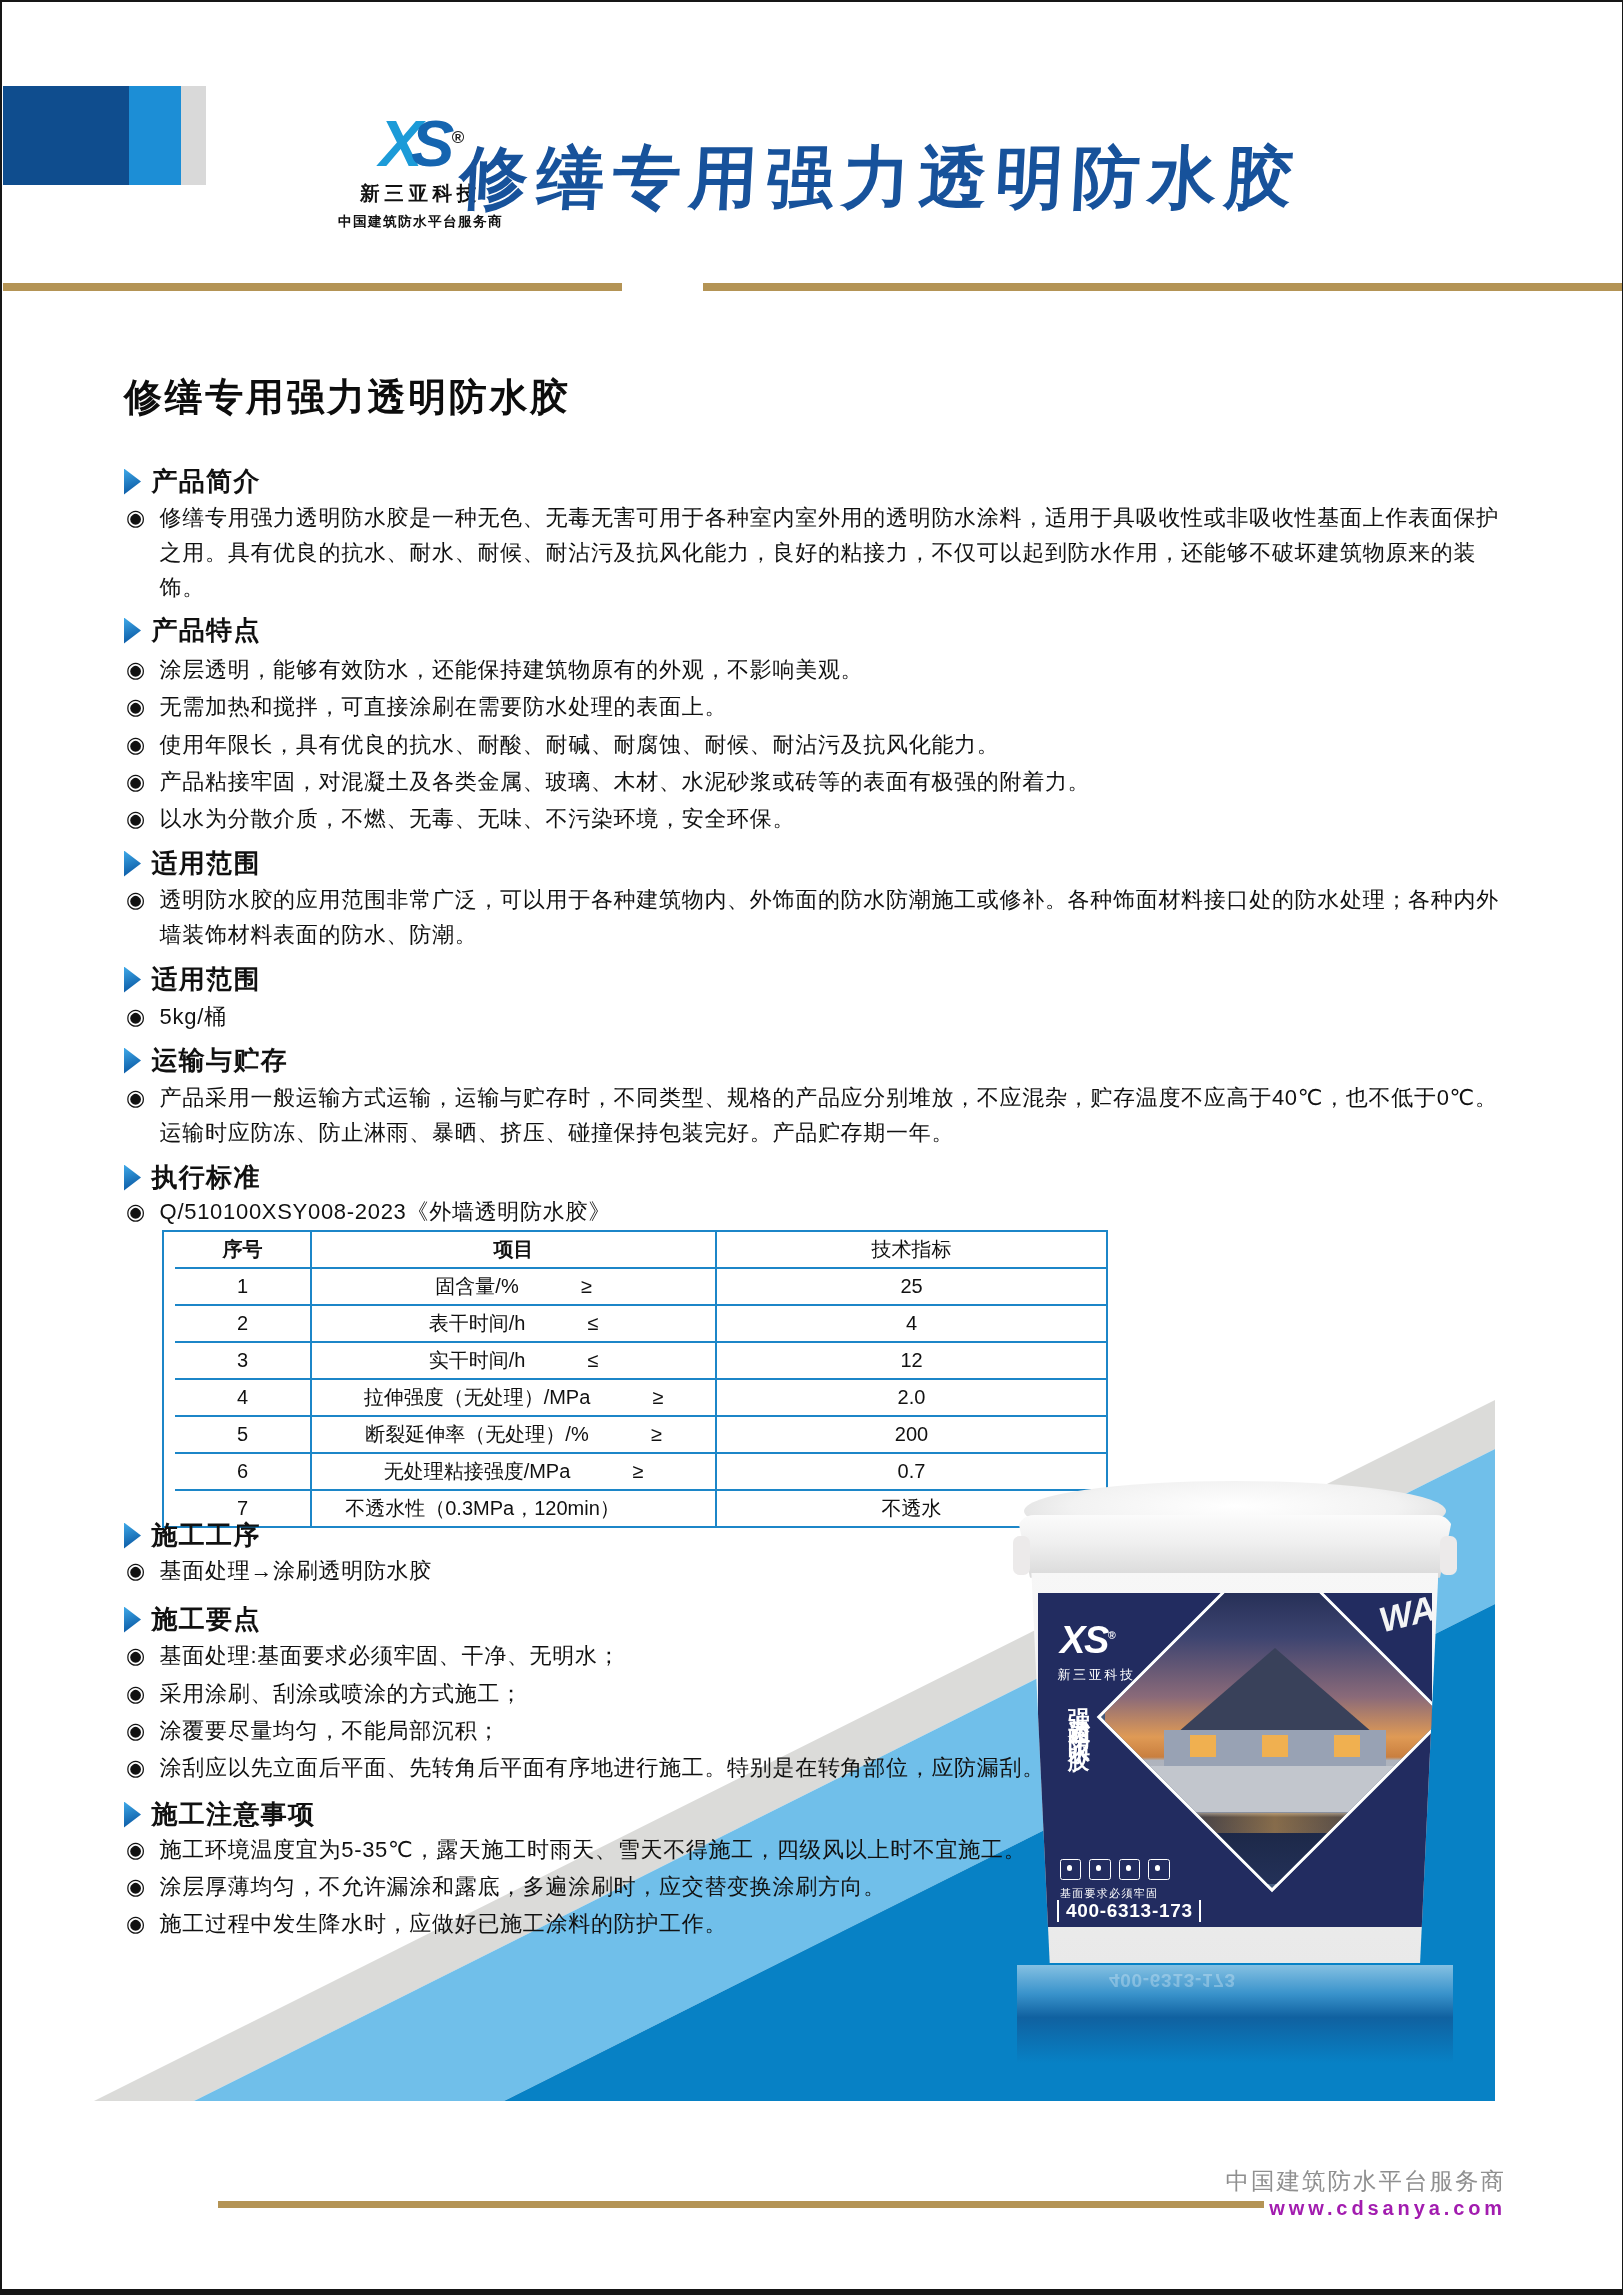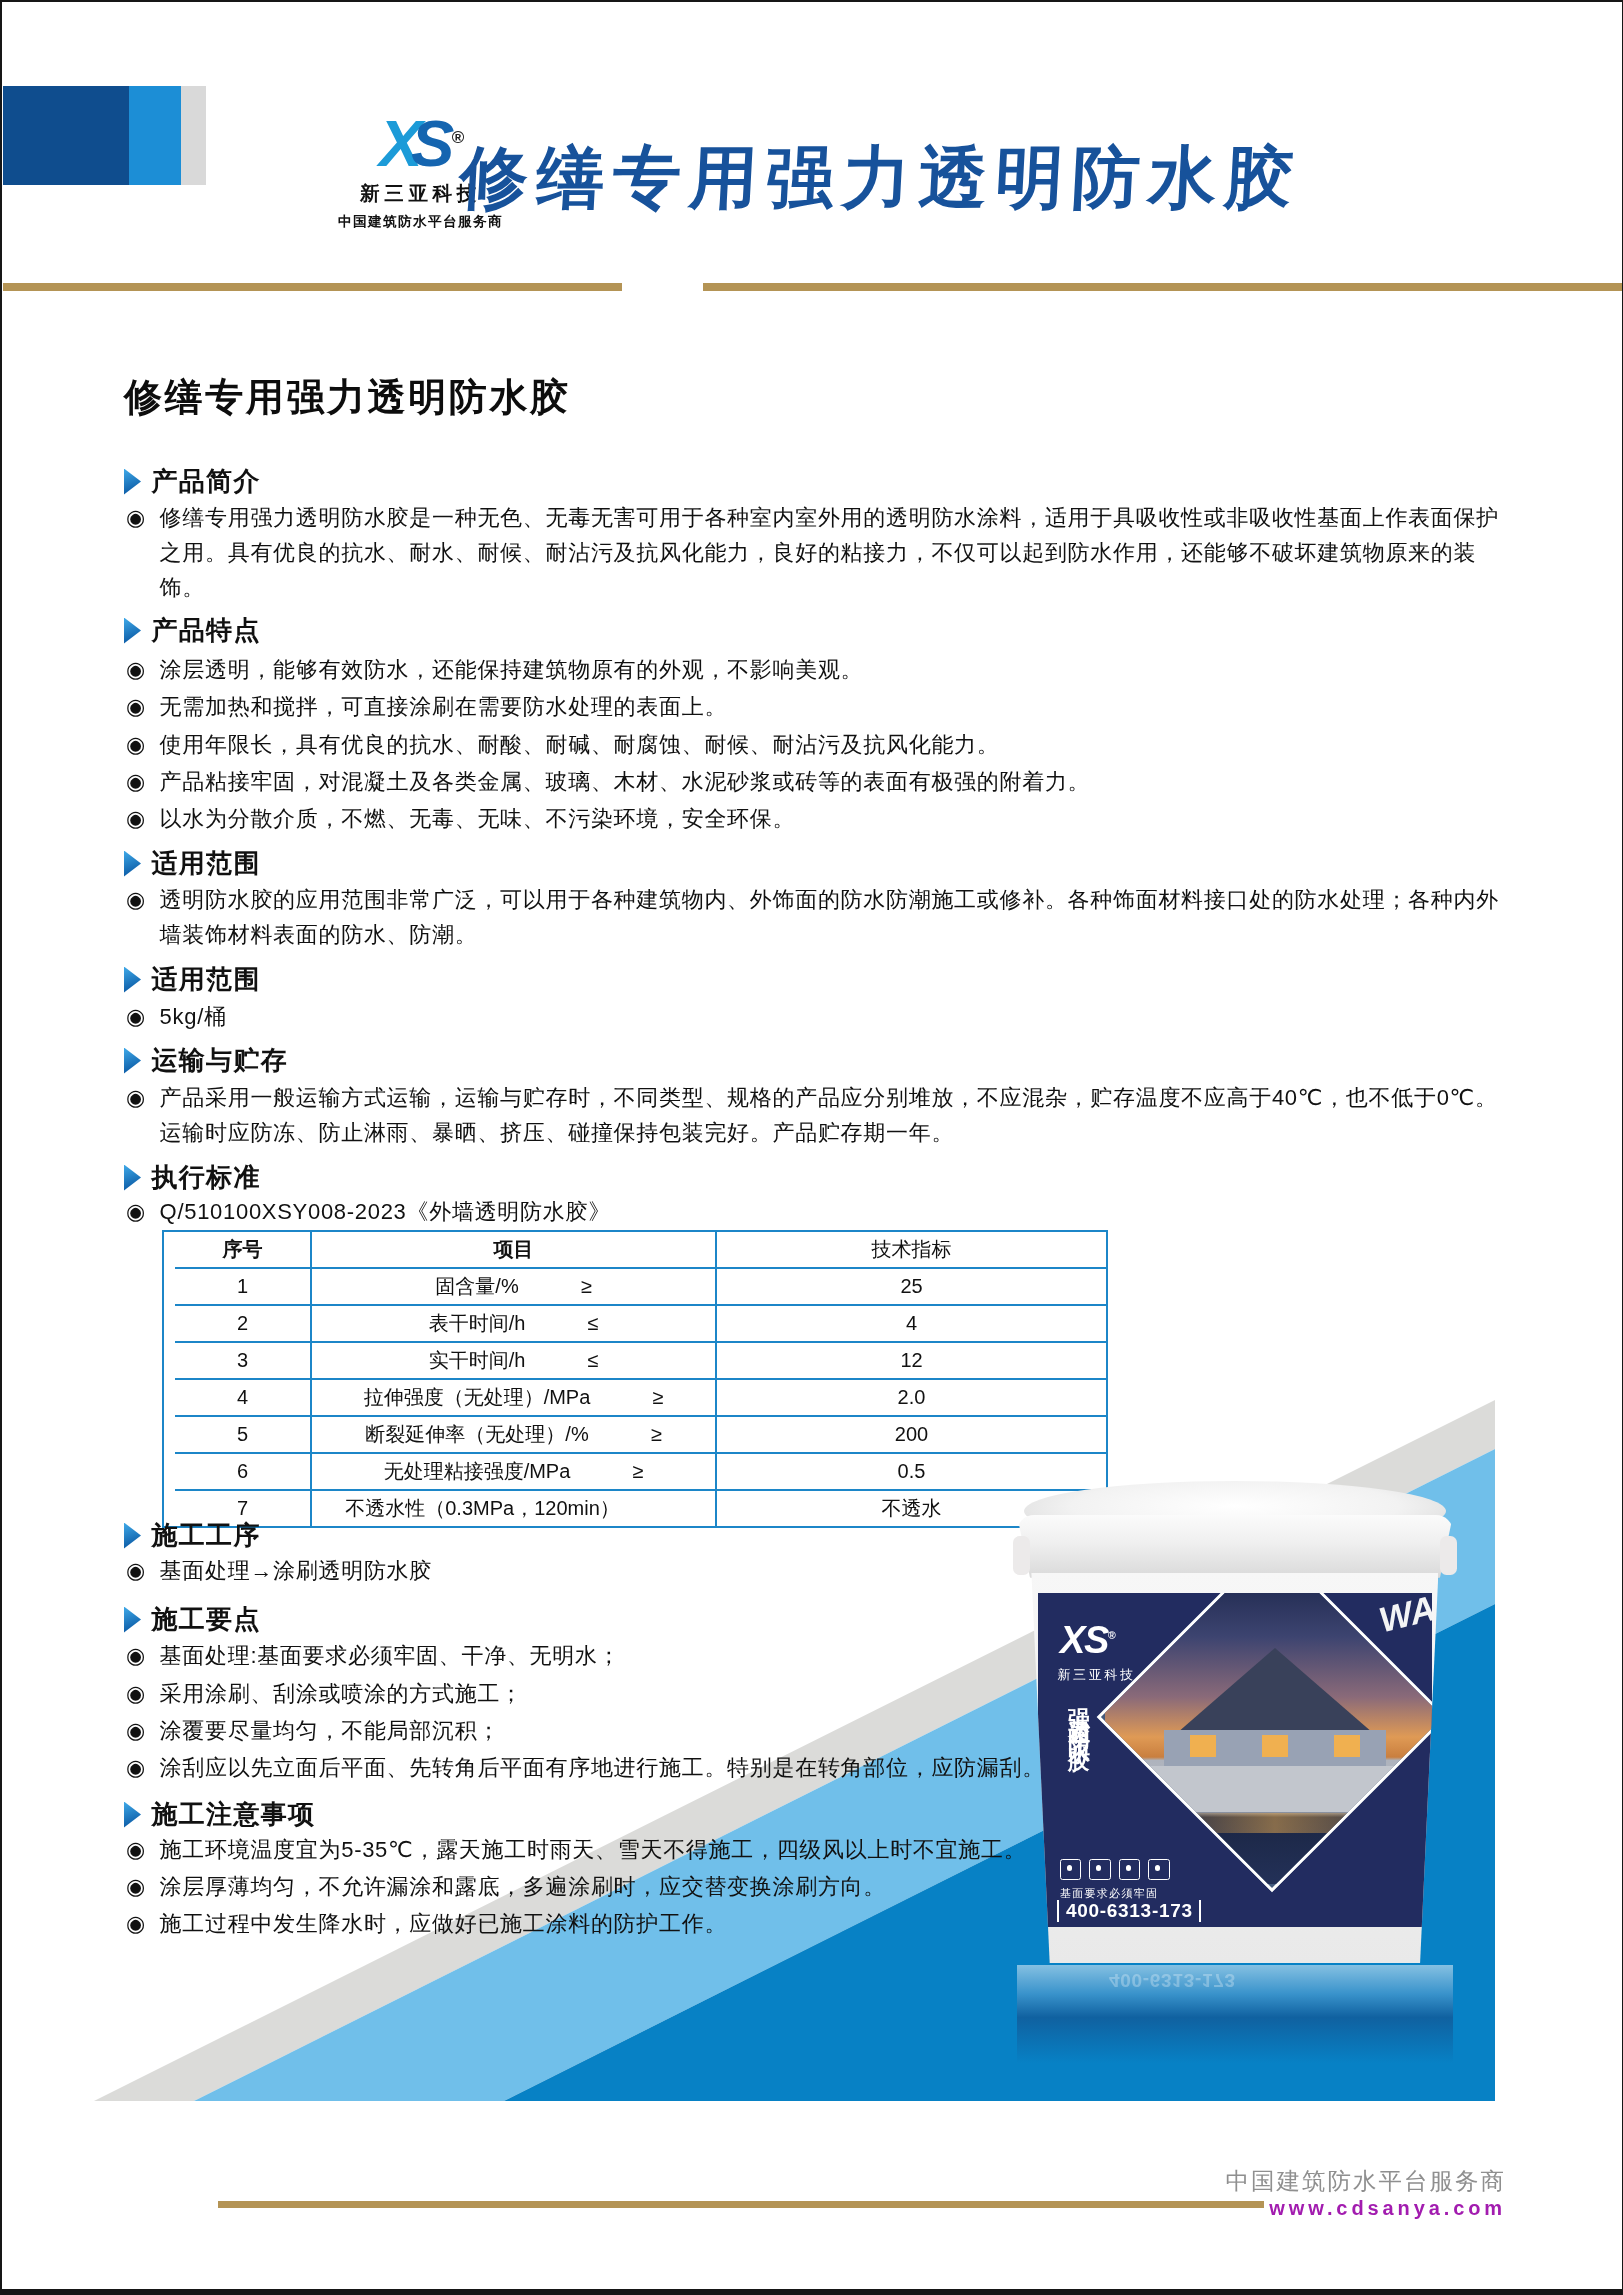--- a/index.html
+++ b/index.html
@@ -240,21 +240,21 @@
           <span class="sym">≥</span>
         </div>
       <div class="t-c t-c3">200</div>
     </div>
     <div class="t-row">
       <div class="t-c t-c1">6</div>
       <div class="t-c t-c2">
           <span>无处理粘接强度/MPa</span>
           <span class="sym">≥</span>
         </div>
-      <div class="t-c t-c3">0.5</div>
+      <div class="t-c t-c3">0.7</div>
     </div>
     <div class="t-row">
       <div class="t-c t-c1">7</div>
       <div class="t-c t-c2">
           <span>不透水性（0.3MPa，120min）</span>
           <span class="sym"></span>
         </div>
       <div class="t-c t-c3">不透水</div>
     </div>
   </div>

